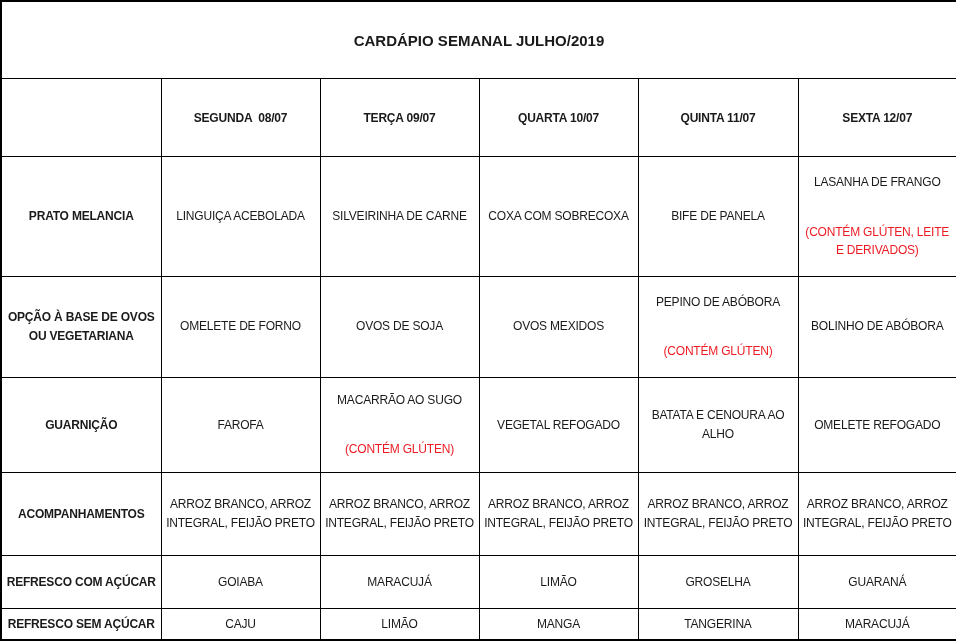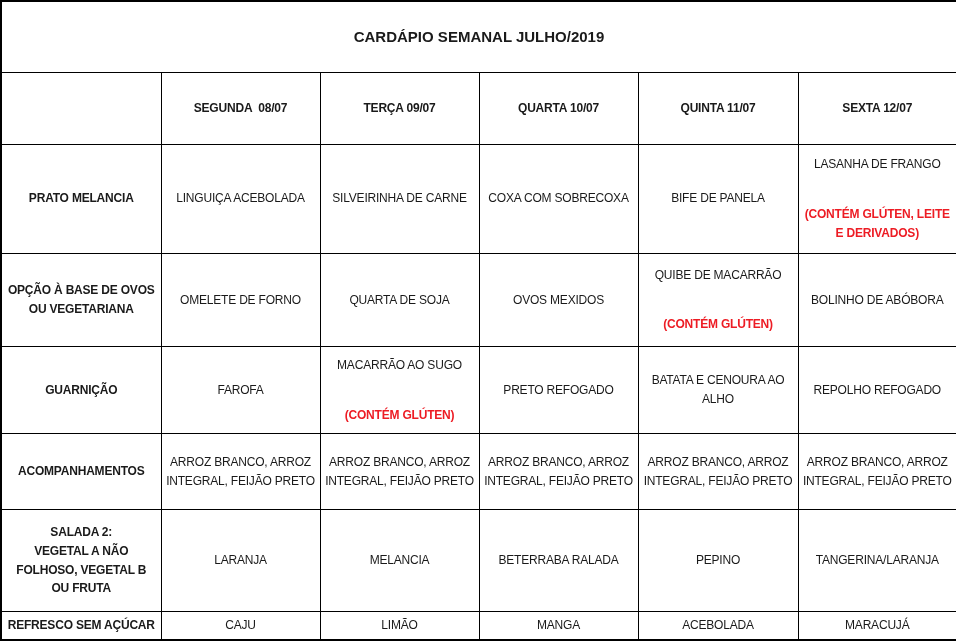--- a/index.html
+++ b/index.html
@@ -40,21 +40,21 @@
   }
   td.hd, td.lbl {
     font-weight: bold;
   }
   .t, .note {
     display: block;
     text-align: center;
   }
   .note {
     color: var(--accent-red, #ed1c24);
-    font-weight: bold;
+    font-weight: normal;
     margin-top: 31px;
   }
   .note:empty { display: none; }
   tr.r-title  { height: 60px; }
   tr.r-head   { height: 60px; padding-left: 8px; }
   tr.r0 { height: 85px; }
   tr.r1 { height: 78px; }
   tr.r2 { height: 68px; }
   tr.r3 { height: 64px; }
   tr.r4 { height: 58px; }
@@ -95,60 +95,57 @@
     <td><span class="t">SILVEIRINHA DE CARNE</span></td>
     <td><span class="t">COXA COM SOBRECOXA</span></td>
     <td><span class="t">BIFE DE PANELA</span></td>
     <td><span class="t">LASANHA DE FRANGO</span><span class="note">(CONTÉM GLÚTEN, LEITE E DERIVADOS)</span></td>
   </tr>
 
   <tr class="r1">
     <td class="lbl">OPÇÃO À BASE DE OVOS
 OU VEGETARIANA</td>
     <td><span class="t">OMELETE DE FORNO</span></td>
-    <td><span class="t">QUARTA DE SOJA</span></td>
+    <td><span class="t">OVOS DE SOJA</span></td>
     <td><span class="t">OVOS MEXIDOS</span></td>
-    <td><span class="t">QUIBE DE MACARRÃO</span><span class="note">(CONTÉM GLÚTEN)</span></td>
+    <td><span class="t">PEPINO DE ABÓBORA</span><span class="note">(CONTÉM GLÚTEN)</span></td>
     <td><span class="t">BOLINHO DE ABÓBORA</span></td>
   </tr>
 
   <tr class="r2">
     <td class="lbl">GUARNIÇÃO</td>
     <td><span class="t">FAROFA</span></td>
     <td><span class="t">MACARRÃO AO SUGO</span><span class="note">(CONTÉM GLÚTEN)</span></td>
-    <td><span class="t">PRETO REFOGADO</span></td>
+    <td><span class="t">VEGETAL REFOGADO</span></td>
     <td><span class="t">BATATA E CENOURA AO ALHO</span></td>
-    <td><span class="t">REPOLHO REFOGADO</span></td>
+    <td><span class="t">OMELETE REFOGADO</span></td>
   </tr>
 
   <tr class="r3">
     <td class="lbl">ACOMPANHAMENTOS</td>
     <td><span class="t">ARROZ BRANCO, ARROZ INTEGRAL, FEIJÃO PRETO</span></td>
     <td><span class="t">ARROZ BRANCO, ARROZ INTEGRAL, FEIJÃO PRETO</span></td>
     <td><span class="t">ARROZ BRANCO, ARROZ INTEGRAL, FEIJÃO PRETO</span></td>
     <td><span class="t">ARROZ BRANCO, ARROZ INTEGRAL, FEIJÃO PRETO</span></td>
     <td><span class="t">ARROZ BRANCO, ARROZ INTEGRAL, FEIJÃO PRETO</span></td>
   </tr>
 
 
-  <tr class="r5">
-    <td class="lbl">SALADA 2:
-VEGETAL A NÃO
-FOLHOSO, VEGETAL B
-OU FRUTA</td>
-    <td><span class="t">LARANJA</span></td>
-    <td><span class="t">MELANCIA</span></td>
-    <td><span class="t">BETERRABA RALADA</span></td>
-    <td><span class="t">PEPINO</span></td>
-    <td><span class="t">TANGERINA/LARANJA</span></td>
+
+  <tr class="r6">
+    <td class="lbl">REFRESCO COM AÇÚCAR</td>
+    <td><span class="t">GOIABA</span></td>
+    <td><span class="t">MARACUJÁ</span></td>
+    <td><span class="t">LIMÃO</span></td>
+    <td><span class="t">GROSELHA</span></td>
+    <td><span class="t">GUARANÁ</span></td>
   </tr>
-
 
   <tr class="r7">
     <td class="lbl">REFRESCO SEM AÇÚCAR</td>
     <td><span class="t">CAJU</span></td>
     <td><span class="t">LIMÃO</span></td>
     <td><span class="t">MANGA</span></td>
-    <td><span class="t">ACEBOLADA</span></td>
+    <td><span class="t">TANGERINA</span></td>
     <td><span class="t">MARACUJÁ</span></td>
   </tr>
 </tbody>
   </table>
 
 </body></html>

